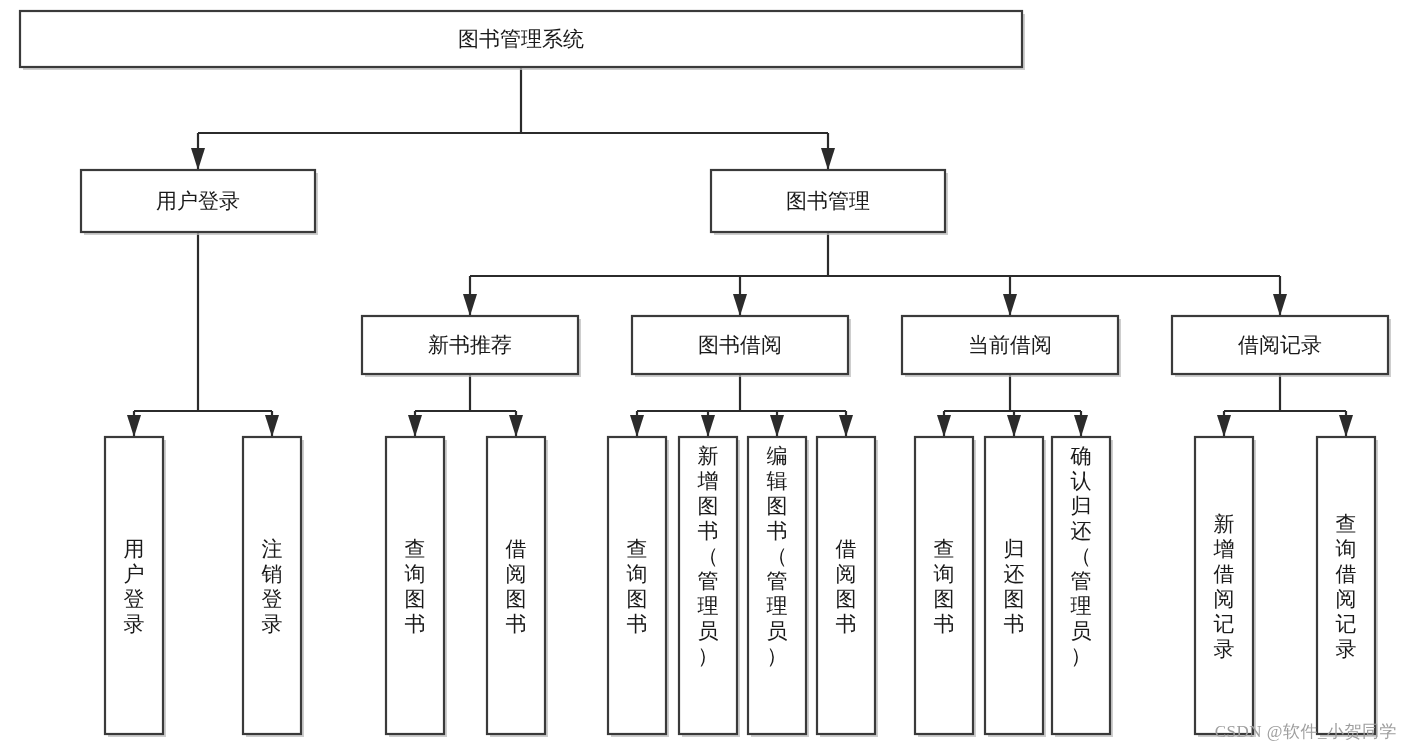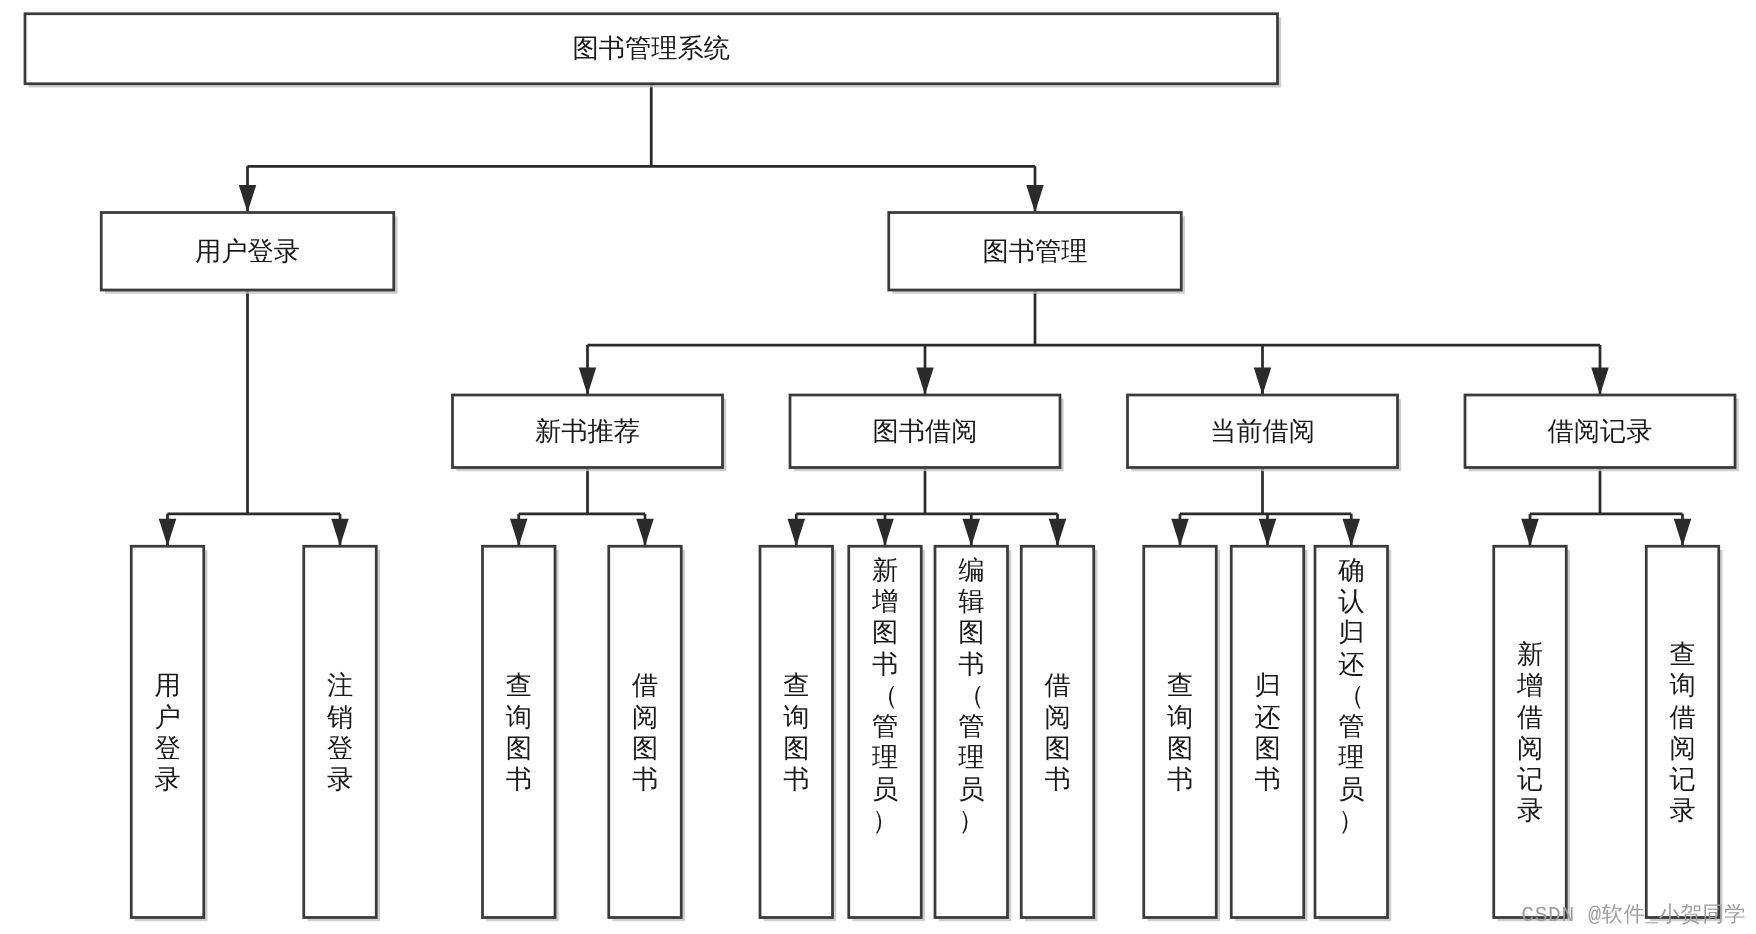--- a/index.html
+++ b/index.html
@@ -58,21 +58,21 @@
   .node-label-v {
     font-family: "DejaVu Sans", "Liberation Sans", sans-serif;
     font-size: 21px;
     fill: #1a1a1a;
     text-anchor: middle;
   }
   .watermark {
     position: absolute;
     right: 8px;
     bottom: 4px;
-    font-family: Liberation Mono, monospace;
+    font-family: Liberation Serif, serif;
     font-size: 17px;
     color: #9e9e9e;
     white-space: nowrap;
     letter-spacing: 0.5px;
     pointer-events: none;
   }
 </style>
 </head>
 <body>
 

